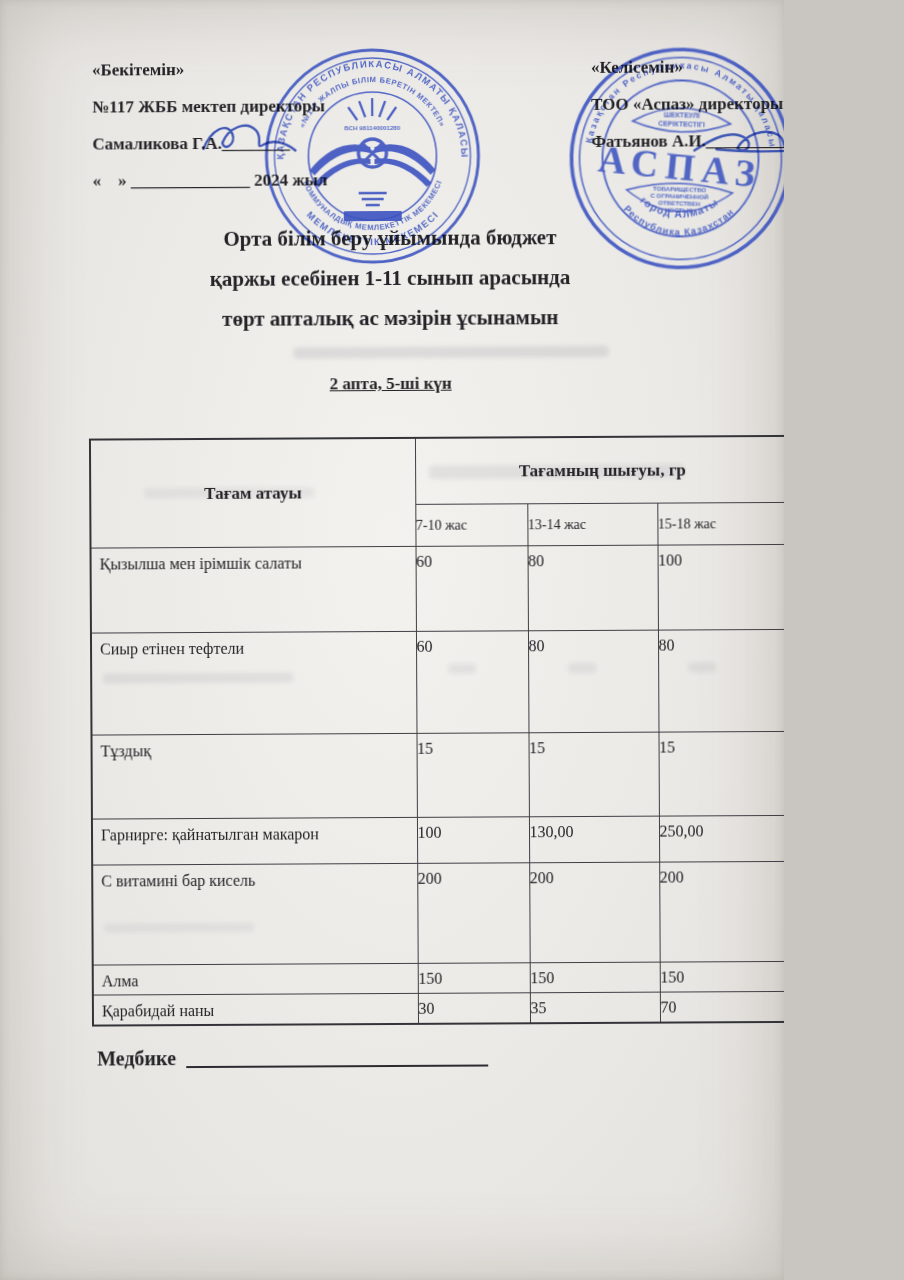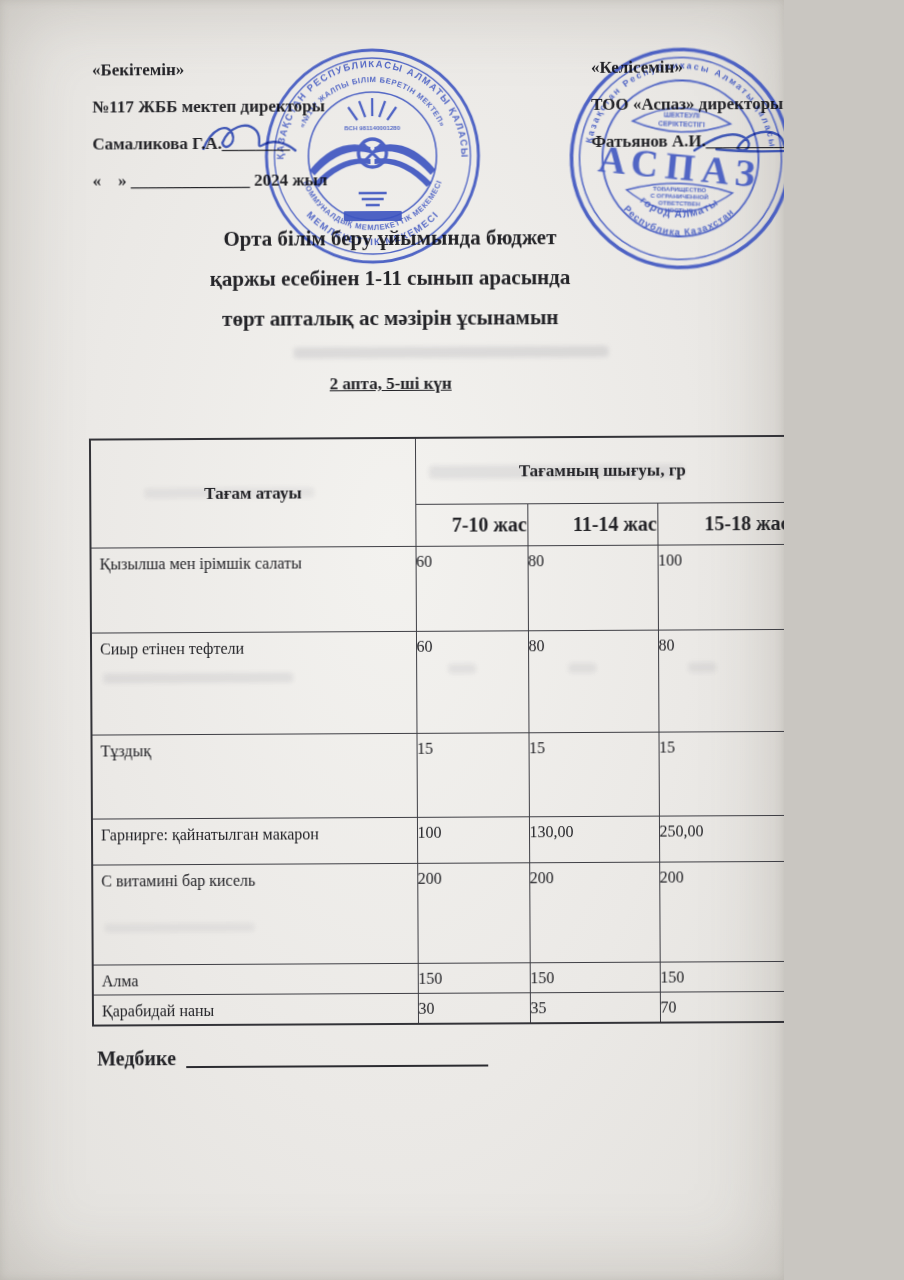--- a/index.html
+++ b/index.html
@@ -17,21 +17,21 @@
   .title-block{position:absolute;left:0;top:218px;width:100%;text-align:center;z-index:1;}
   .title-block p{margin:0;font-size:21px;font-weight:bold;line-height:40px;}
   .subtitle{position:absolute;left:0;top:374px;width:100%;text-align:center;z-index:1;
     font-size:17px;font-weight:bold;text-decoration:underline;margin:0;}
   table.menu{position:absolute;left:90px;top:437px;z-index:1;border-collapse:collapse;
     width:700px;table-layout:fixed;}
   table.menu td{border:1px solid #3e3e44;padding:0;}
   table.menu{border:2px solid #333338;}
   .th-name{font-size:17px;font-weight:bold;text-align:center;vertical-align:middle;}
   .th-group{font-size:17px;font-weight:bold;text-align:center;vertical-align:middle;height:65px;}
-  .th-age{font-size:20px;font-weight:bold;text-align:right;vertical-align:middle;height:41px;}
+  .th-age{font-size:14px;font-weight:normal;text-align:left;vertical-align:middle;height:41px;}
   .td-name{font-size:16px;text-align:left;vertical-align:top;padding:7px 6px 0 8px !important;}
   .td-val{font-size:16px;text-align:left;vertical-align:top;padding-top:6px !important;}
   tr.r1{height:85px}tr.r2{height:102px}tr.r3{height:84px}tr.r4{height:46px}
   tr.r5{height:100px}tr.r6{height:30px}tr.r7{height:30px}
   .footer-line{position:absolute;left:95px;top:1046px;z-index:1;font-size:20px;font-weight:bold;}
   .footer-blank{display:inline-block;width:302px;border-bottom:2.2px solid #2b2b30;
     transform:translateY(3px);margin-left:10px;}
   .ghost{position:absolute;background:rgba(110,112,124,.16);filter:blur(2px);
     border-radius:4px;z-index:0;}
   .stamp{position:absolute;z-index:3;mix-blend-mode:multiply;}
@@ -81,21 +81,21 @@
           <col style="width:130px">
           <col style="width:133px">
     </colgroup>
     <tbody>
       <tr>
         <td class="th-name" rowspan="2">Тағам атауы</td>
         <td class="th-group" colspan="3">Тағамның шығуы, гр</td>
       </tr>
       <tr>
         <td class="th-age">7-10 жас</td>
-        <td class="th-age">11-14 жас</td>
+        <td class="th-age">13-14 жас</td>
         <td class="th-age">15-18 жас</td>
       </tr>
       <tr class="r1">
         <td class="td-name">Қызылша мен ірімшік салаты</td>
         <td class="td-val">60</td>
         <td class="td-val">80</td>
         <td class="td-val">100</td>
       </tr>
       <tr class="r2">
         <td class="td-name">Сиыр етінен тефтели</td>

